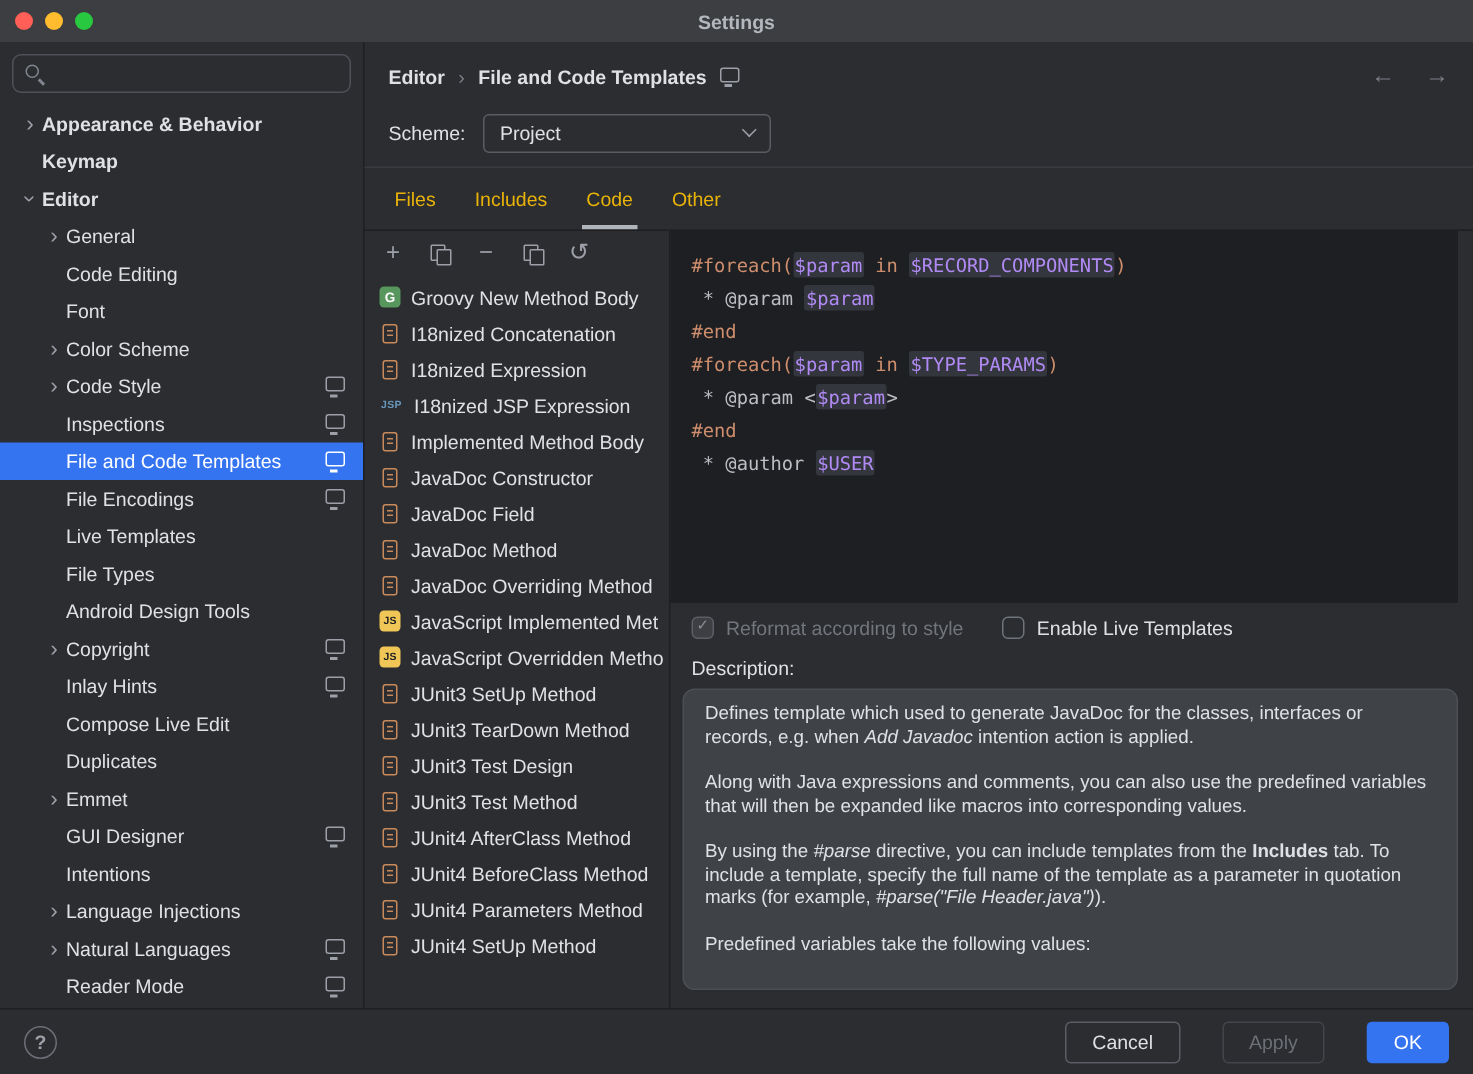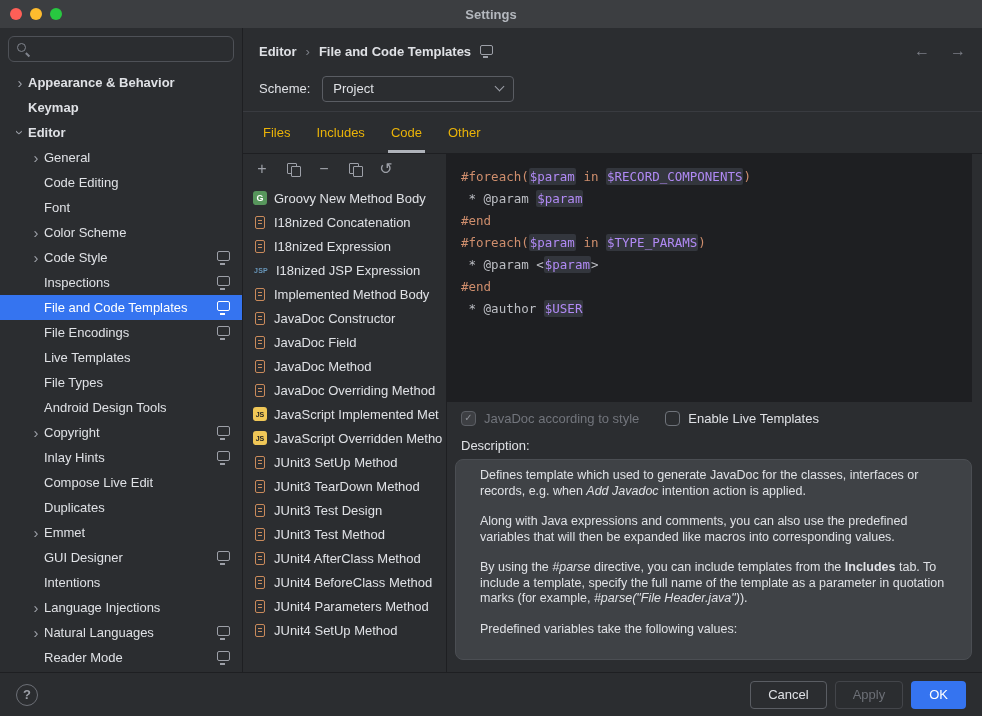--- a/index.html
+++ b/index.html
@@ -72,28 +72,28 @@
 .seg-k{color:#cf8e6d}
 .seg-p{color:#bcbec4}
 .seg-v{color:#b18af5;background:#33363d;border-radius:2px;padding:1px 1px}
 .options-row{height:30px;flex:0 0 auto;display:flex;align-items:center;gap:26px;padding:2px 14px 0;font-size:13px}
 .chk{display:flex;align-items:center;gap:8px;color:#dfe1e5}
 .chk.disabled{color:#72757c}
 .box{width:15px;height:15px;border:1.5px solid #6f737a;border-radius:4px;display:flex;align-items:center;justify-content:center;font-size:10px;line-height:1;color:transparent;flex:0 0 auto}
 .box.checked{color:#8d9096;background:#3d3f43;border-color:#5c5f65}
 .desc-label{flex:0 0 auto;padding:6px 14px 6px;font-size:13px;color:#dfe1e5}
 .desc-panel{flex:1;min-height:0;margin:0 0 12px 8px;background:#3f4246;border:1px solid #4b4e53;border-radius:8px;padding:8px 12px;font-size:12.5px;line-height:15.5px;color:#dfe1e5;overflow:hidden}
-.desc-p{margin:0 12px 15px}
+.desc-p{margin:0 2px 15px}
 .desc-p:last-child{margin-bottom:0}
 .it{font-style:italic}
 .bd{font-weight:700}
 
 .footer{height:44px;flex:0 0 auto;border-top:1px solid #1e1f22;display:flex;align-items:center;padding:0 16px;gap:10px;background:#2b2d30}
 .help-btn{width:22px;height:22px;border-radius:50%;border:1.5px solid #6c6f76;color:#9da0a8;display:flex;align-items:center;justify-content:center;font-size:13px;font-weight:700}
-.footer-buttons{margin-left:auto;display:flex;gap:8px}
+.footer-buttons{margin-left:auto;display:flex;gap:28px}
 .btn{height:28px;padding:0 17px;border-radius:4px;font-size:13px;display:flex;align-items:center;border:1px solid transparent;background:transparent;color:#dfe1e5;font-family:inherit}
 .btn.secondary{border-color:#5a5d63}
 .btn.disabled{border-color:#43454a;color:#6c6f76}
 .btn.primary{background:#3574f0;color:#fff}
 </style>
 </head>
 <body>
 
 <div class="window">
   <div class="titlebar">
@@ -343,21 +343,21 @@
                 <span class="tpl-ic template-icon"></span>
                 <span class="tpl-label">JUnit4 SetUp Method</span>
               </div>
             </div>
         </div>
         <div class="right-panel">
           <div class="editor"><div class="code-line"><span class="seg-d">#foreach(</span><span class="seg-v">$param</span><span class="seg-p"> </span><span class="seg-k">in</span><span class="seg-p"> </span><span class="seg-v">$RECORD_COMPONENTS</span><span class="seg-d">)</span></div><div class="code-line"><span class="seg-p"> * @param </span><span class="seg-v">$param</span></div><div class="code-line"><span class="seg-d">#end</span></div><div class="code-line"><span class="seg-d">#foreach(</span><span class="seg-v">$param</span><span class="seg-p"> </span><span class="seg-k">in</span><span class="seg-p"> </span><span class="seg-v">$TYPE_PARAMS</span><span class="seg-d">)</span></div><div class="code-line"><span class="seg-p"> * @param &lt;</span><span class="seg-v">$param</span><span class="seg-p">&gt;</span></div><div class="code-line"><span class="seg-d">#end</span></div><div class="code-line"><span class="seg-p"> * @author </span><span class="seg-v">$USER</span></div></div>
           <div class="options-row">
               <label class="chk disabled">
                 <span class="box checked">✓</span>
-                <span class="chk-label">JavaDoc according to style</span>
+                <span class="chk-label">Reformat according to style</span>
               </label>
               <label class="chk">
                 <span class="box"></span>
                 <span class="chk-label">Enable Live Templates</span>
               </label>
             </div>
           <div class="desc-label">Description:</div>
           <div class="desc-panel">
               <p class="desc-p"><span>Defines template which used to generate JavaDoc for the classes, interfaces or records, e.g. when </span><span class="it">Add Javadoc</span><span> intention action is applied.</span></p>
               <p class="desc-p"><span>Along with Java expressions and comments, you can also use the predefined variables that will then be expanded like macros into corresponding values.</span></p>

